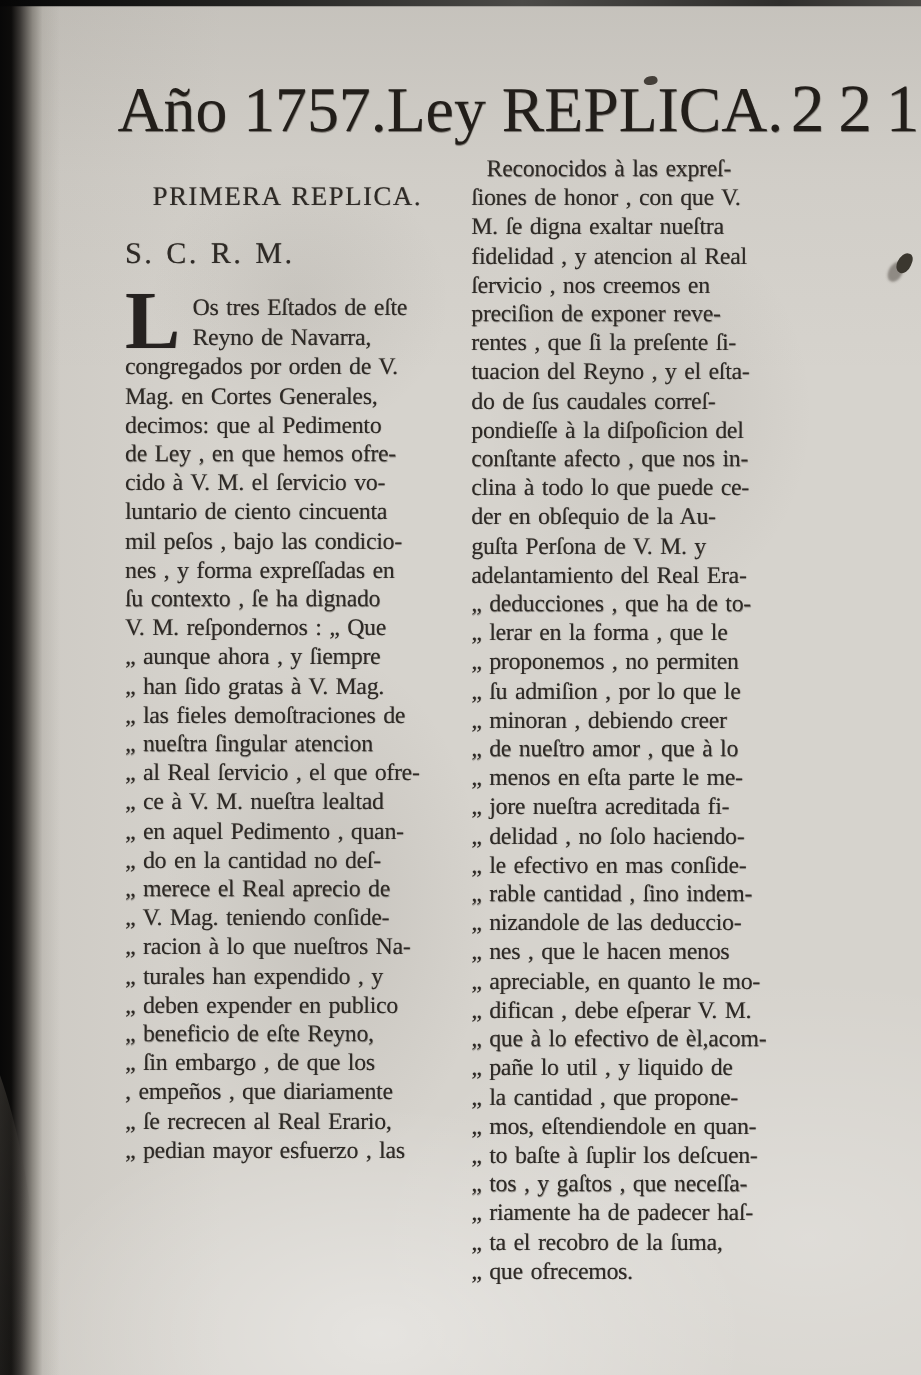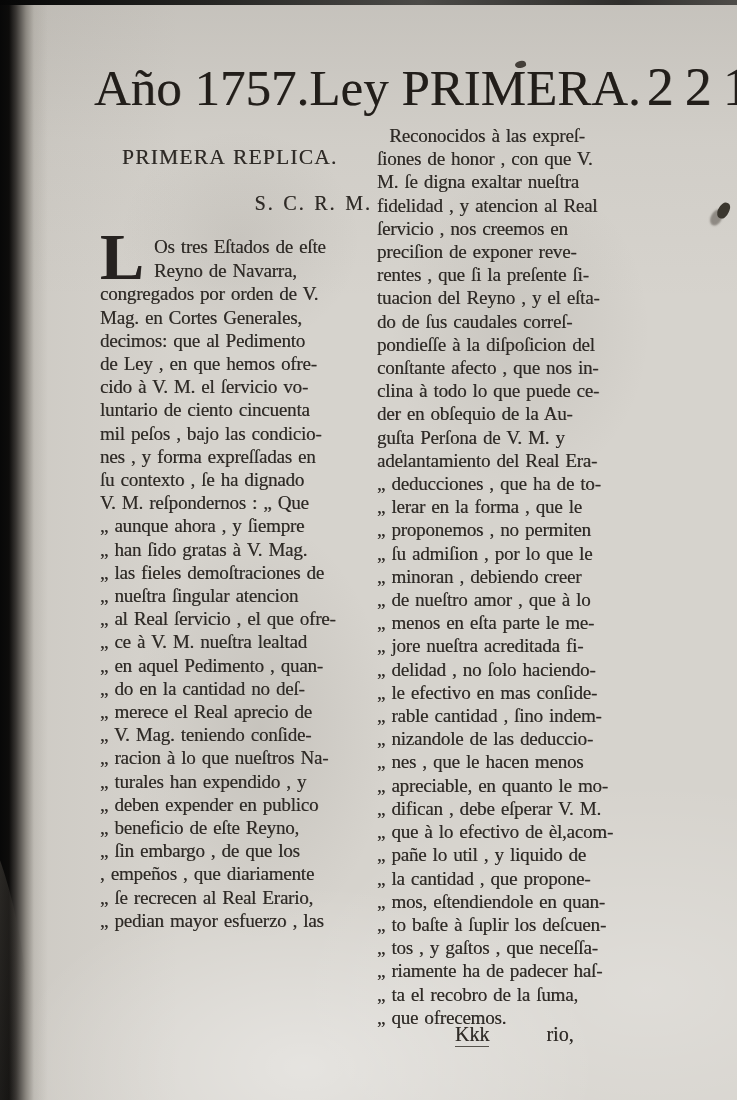--- a/index.html
+++ b/index.html
@@ -50,21 +50,21 @@
     display:flex;justify-content:space-between;align-items:baseline;
     font-size:51px;color:#221e1a;white-space:nowrap;}
   .header .pagenum{font-size:54px;letter-spacing:11px;padding-left:6px;}
   .col{position:absolute;font-size:19px;line-height:23.2px;
     letter-spacing:-0.2px;word-spacing:1.6px;}
   .col-left{left:100px;top:126px;width:272px;}
   .col-right{left:377px;top:124px;width:288px;}
   .pre{white-space:pre;}
   .intro{font-style:italic;padding-left:8px;font-size:19.5px;}
   .h-replica{margin-top:20px;padding-left:22px;font-size:21.5px;letter-spacing:1.2px;}
-  .h-scrm{margin-top:23px;text-align:right;font-size:20px;letter-spacing:2px;}
+  .h-scrm{margin-top:23px;text-align:left;font-size:24px;letter-spacing:2px;}
   .para-first{margin-top:20px;}
   .dropcap{float:left;width:54px;height:47px;font-size:66px;line-height:44px;
     font-weight:bold;color:#262220;}
   .footer{position:absolute;left:377px;top:1023px;width:288px;font-size:20px;z-index:2;
     text-shadow:0.35px 0.35px 0.6px rgba(46,40,34,0.55);}
   .kkk{margin-left:78px;border-bottom:1.5px solid rgba(40,36,30,0.75);padding-bottom:1px;}
   .rio{margin-left:52px;}
 </style>
 </head>
 <body>
@@ -77,21 +77,21 @@
 
   <div class="edge-top"></div>
   <div class="edge-left"></div>
   <div class="edge-left-curve"></div>
 
   <div class="speck speck-blot"></div>
   <div class="speck speck-header"></div>
 
   <div class="header txt">
     <span>Año 1757.</span>
-    <span>Ley PRIMERA.</span>
+    <span>Ley REPLICA.</span>
     <span class="pagenum">221</span>
   </div>
 
   <div class="col col-left txt">
     <div class="h-replica">PRIMERA REPLICA.</div>
     <div class="h-scrm">S. C. R. M.</div>
     <div class="para-first">
       <span class="dropcap">L</span><span class="pre">Os tres Eſtados de eſte
 Reyno de Navarra,
 congregados por orden de V.
@@ -160,18 +160,14 @@
 „ pañe lo util , y liquido de
 „ la cantidad , que propone-
 „ mos, eſtendiendole en quan-
 „ to baſte à ſuplir los deſcuen-
 „ tos , y gaſtos , que neceſſa-
 „ riamente ha de padecer haſ-
 „ ta el recobro de la ſuma,
 „ que ofrecemos.</div>
   </div>
 
-  <div class="footer">
-    <span class="kkk">Kkk</span>
-    <span class="rio">rio,</span>
-  </div>
 
 </div>
 
 </body></html>

